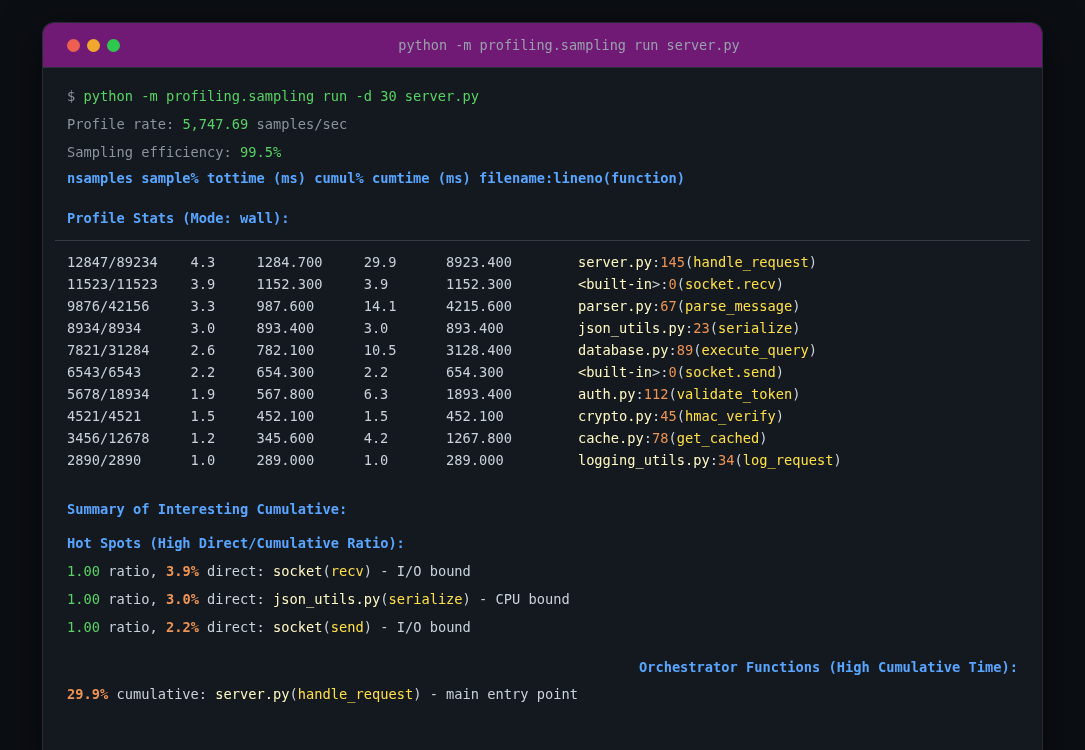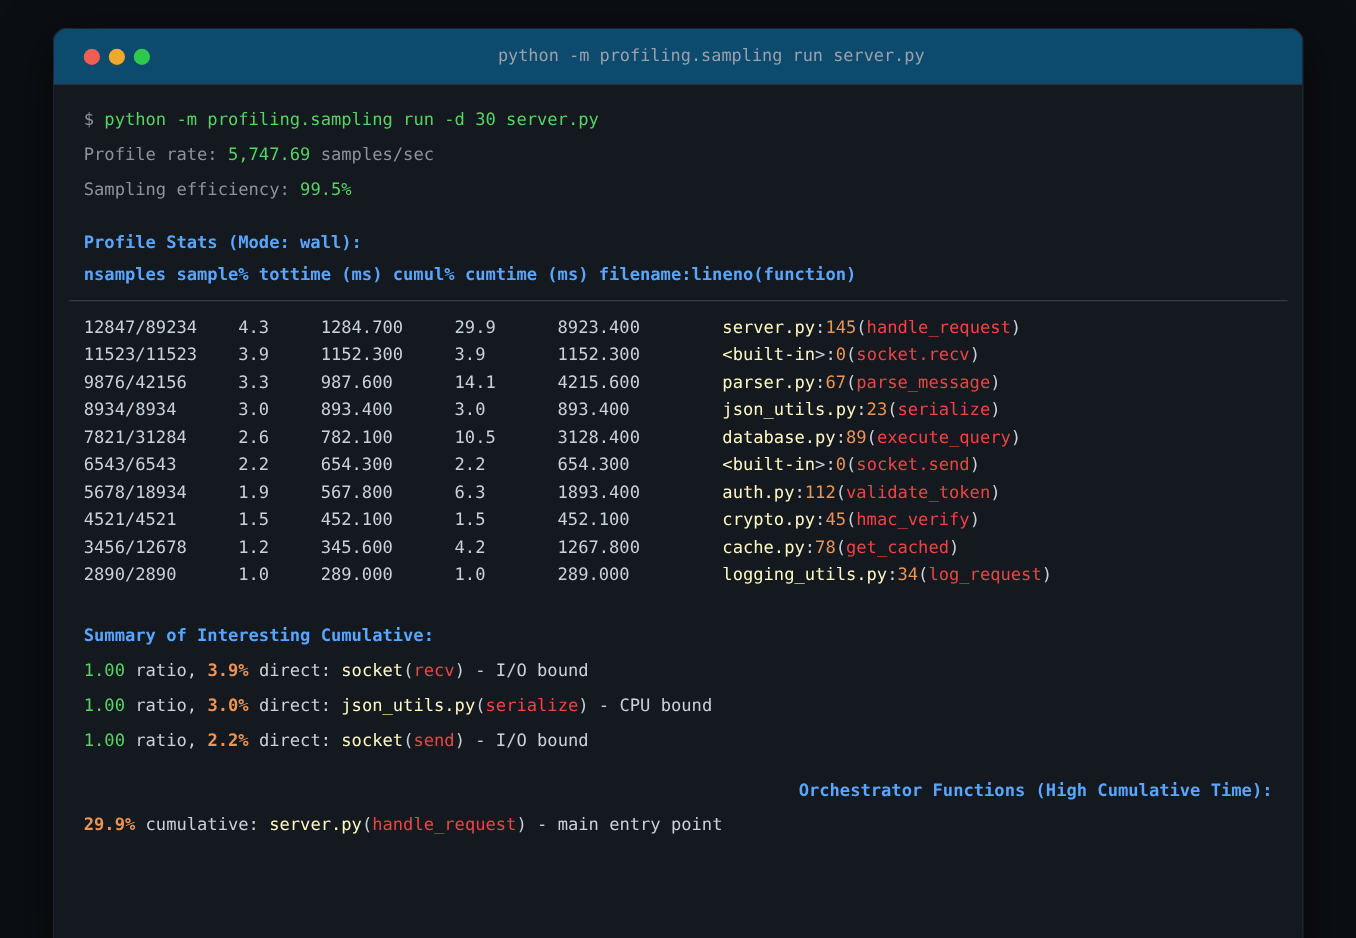--- a/index.html
+++ b/index.html
@@ -9,21 +9,21 @@
     font-family:"DejaVu Sans Mono","Liberation Mono",monospace;
   }
   .window{
     position:absolute;left:42px;top:22px;width:1001px;height:745px;
     background:#14181f;border:1px solid #262c35;border-bottom:none;
     border-radius:12px 12px 0 0;
     box-shadow:0 10px 40px rgba(0,0,0,.55);
     box-sizing:border-box;overflow:hidden;
   }
   .titlebar{
-    height:45px;background:#0c4a6e;border-bottom:1px solid #2c323b;
+    height:45px;background:#701a75;border-bottom:1px solid #2c323b;
     display:flex;align-items:center;padding:0 24px;box-sizing:border-box;
   }
   .lights{display:flex;align-items:center;gap:7px;}
   .light{width:13px;height:13px;border-radius:50%;}
   .titlebar-title{
     flex:1;text-align:center;color:#99a1ac;font-size:13.5px;
     white-space:pre;overflow:hidden;
   }
   .terminal{
     padding:14px 24px;font-size:13.7px;color:#c9d1d9;
@@ -40,55 +40,56 @@
   .orow{line-height:26px;}
   .divider{height:0;border-top:1px solid #353c45;margin:8px -12px 10px -12px;}
   .col{display:inline-block;text-align:left;white-space:pre;}
   .w1{width:15ch}.w2{width:8ch}.w3{width:13ch}.w4{width:10ch}.w5{width:13ch}
   .c-muted{color:#8b949e;}
   .c-text{color:#c9d1d9;}
   .c-punct{color:#c9d1d9;}
   .c-green{color:#57d364;font-weight:400;}
   .c-greenfile{color:#fef9c3;}
   .c-blueh{color:#58a6ff;font-weight:700;}
-  .c-bluefn{color:#ef4444;}
+  .c-bluefn{color:#fde047;}
   .c-orange{color:#ed9454;}
   .c-orangeb{color:#ed9454;font-weight:600;}
 </style>
 </head>
 <body>
 
 <div class="window">
   <div class="titlebar">
     <div class="lights" id="lights">
         <div class="light" style="background: rgb(236, 95, 81);"></div>
         <div class="light" style="background: rgb(240, 167, 46);"></div>
         <div class="light" style="background: rgb(46, 200, 78);"></div>
       </div>
     <div class="titlebar-title">python -m profiling.sampling run server.py</div>
   </div>
   <div class="terminal">
     <div id="term-lines">
         <div class="line"><span class="c-muted">$ </span><span class="c-green">python -m profiling.sampling run -d 30 server.py</span></div>
         <div class="line stat"><span class="c-muted">Profile rate: </span><span class="c-green">5,747.69</span><span class="c-muted"> samples/sec</span></div>
         <div class="line stat"><span class="c-muted">Sampling efficiency: </span><span class="c-green">99.5%</span></div>
+        <div class="line colhdr"><span class="c-blueh">nsamples sample% tottime (ms) cumul% cumtime (ms) filename:lineno(function)</span></div>
         <div class="line sec"><span class="c-blueh">Profile Stats (Mode: wall):</span></div>
-        <div class="line colhdr"><span class="c-blueh">nsamples sample% tottime (ms) cumul% cumtime (ms) filename:lineno(function)</span></div>
         <div class="divider"></div>
         <div class="line trow"><span class="col w1 c-text">12847/89234</span><span class="col w2 c-text">4.3</span><span class="col w3 c-text">1284.700</span><span class="col w4 c-text">29.9</span><span class="col w5 c-text">8923.400</span><span class="c-text">   </span><span class="c-greenfile">server.py</span><span class="c-punct">:</span><span class="c-orange">145</span><span class="c-punct">(</span><span class="c-bluefn">handle_request</span><span class="c-punct">)</span></div>
         <div class="line trow"><span class="col w1 c-text">11523/11523</span><span class="col w2 c-text">3.9</span><span class="col w3 c-text">1152.300</span><span class="col w4 c-text">3.9</span><span class="col w5 c-text">1152.300</span><span class="c-text">   </span><span class="c-greenfile">&lt;built-in</span><span class="c-punct">&gt;</span><span class="c-punct">:</span><span class="c-orange">0</span><span class="c-punct">(</span><span class="c-bluefn">socket.recv</span><span class="c-punct">)</span></div>
         <div class="line trow"><span class="col w1 c-text">9876/42156</span><span class="col w2 c-text">3.3</span><span class="col w3 c-text">987.600</span><span class="col w4 c-text">14.1</span><span class="col w5 c-text">4215.600</span><span class="c-text">   </span><span class="c-greenfile">parser.py</span><span class="c-punct">:</span><span class="c-orange">67</span><span class="c-punct">(</span><span class="c-bluefn">parse_message</span><span class="c-punct">)</span></div>
         <div class="line trow"><span class="col w1 c-text">8934/8934</span><span class="col w2 c-text">3.0</span><span class="col w3 c-text">893.400</span><span class="col w4 c-text">3.0</span><span class="col w5 c-text">893.400</span><span class="c-text">   </span><span class="c-greenfile">json_utils.py</span><span class="c-punct">:</span><span class="c-orange">23</span><span class="c-punct">(</span><span class="c-bluefn">serialize</span><span class="c-punct">)</span></div>
         <div class="line trow"><span class="col w1 c-text">7821/31284</span><span class="col w2 c-text">2.6</span><span class="col w3 c-text">782.100</span><span class="col w4 c-text">10.5</span><span class="col w5 c-text">3128.400</span><span class="c-text">   </span><span class="c-greenfile">database.py</span><span class="c-punct">:</span><span class="c-orange">89</span><span class="c-punct">(</span><span class="c-bluefn">execute_query</span><span class="c-punct">)</span></div>
         <div class="line trow"><span class="col w1 c-text">6543/6543</span><span class="col w2 c-text">2.2</span><span class="col w3 c-text">654.300</span><span class="col w4 c-text">2.2</span><span class="col w5 c-text">654.300</span><span class="c-text">   </span><span class="c-greenfile">&lt;built-in</span><span class="c-punct">&gt;</span><span class="c-punct">:</span><span class="c-orange">0</span><span class="c-punct">(</span><span class="c-bluefn">socket.send</span><span class="c-punct">)</span></div>
         <div class="line trow"><span class="col w1 c-text">5678/18934</span><span class="col w2 c-text">1.9</span><span class="col w3 c-text">567.800</span><span class="col w4 c-text">6.3</span><span class="col w5 c-text">1893.400</span><span class="c-text">   </span><span class="c-greenfile">auth.py</span><span class="c-punct">:</span><span class="c-orange">112</span><span class="c-punct">(</span><span class="c-bluefn">validate_token</span><span class="c-punct">)</span></div>
         <div class="line trow"><span class="col w1 c-text">4521/4521</span><span class="col w2 c-text">1.5</span><span class="col w3 c-text">452.100</span><span class="col w4 c-text">1.5</span><span class="col w5 c-text">452.100</span><span class="c-text">   </span><span class="c-greenfile">crypto.py</span><span class="c-punct">:</span><span class="c-orange">45</span><span class="c-punct">(</span><span class="c-bluefn">hmac_verify</span><span class="c-punct">)</span></div>
         <div class="line trow"><span class="col w1 c-text">3456/12678</span><span class="col w2 c-text">1.2</span><span class="col w3 c-text">345.600</span><span class="col w4 c-text">4.2</span><span class="col w5 c-text">1267.800</span><span class="c-text">   </span><span class="c-greenfile">cache.py</span><span class="c-punct">:</span><span class="c-orange">78</span><span class="c-punct">(</span><span class="c-bluefn">get_cached</span><span class="c-punct">)</span></div>
         <div class="line trow"><span class="col w1 c-text">2890/2890</span><span class="col w2 c-text">1.0</span><span class="col w3 c-text">289.000</span><span class="col w4 c-text">1.0</span><span class="col w5 c-text">289.000</span><span class="c-text">   </span><span class="c-greenfile">logging_utils.py</span><span class="c-punct">:</span><span class="c-orange">34</span><span class="c-punct">(</span><span class="c-bluefn">log_request</span><span class="c-punct">)</span></div>
         <div class="line sec big-gap"><span class="c-blueh">Summary of Interesting Cumulative:</span></div>
+        <div class="line sec small-gap"><span class="c-blueh">Hot Spots (High Direct/Cumulative Ratio):</span></div>
         <div class="line"><span class="c-green">1.00</span><span class="c-text"> ratio, </span><span class="c-orangeb">3.9%</span><span class="c-text"> direct: </span><span class="c-greenfile">socket</span><span class="c-punct">(</span><span class="c-bluefn">recv</span><span class="c-punct">)</span><span class="c-text"> - I/O bound</span></div>
         <div class="line"><span class="c-green">1.00</span><span class="c-text"> ratio, </span><span class="c-orangeb">3.0%</span><span class="c-text"> direct: </span><span class="c-greenfile">json_utils.py</span><span class="c-punct">(</span><span class="c-bluefn">serialize</span><span class="c-punct">)</span><span class="c-text"> - CPU bound</span></div>
         <div class="line"><span class="c-green">1.00</span><span class="c-text"> ratio, </span><span class="c-orangeb">2.2%</span><span class="c-text"> direct: </span><span class="c-greenfile">socket</span><span class="c-punct">(</span><span class="c-bluefn">send</span><span class="c-punct">)</span><span class="c-text"> - I/O bound</span></div>
         <div class="line sec mid-gap"><span class="c-blueh">Orchestrator Functions (High Cumulative Time):</span></div>
         <div class="line orow"><span class="c-orangeb">29.9%</span><span class="c-text"> cumulative: </span><span class="c-greenfile">server.py</span><span class="c-punct">(</span><span class="c-bluefn">handle_request</span><span class="c-punct">)</span><span class="c-text"> - main entry point</span></div>
         <div class="line orow"></div>
       </div>
   </div>
 </div>
 

